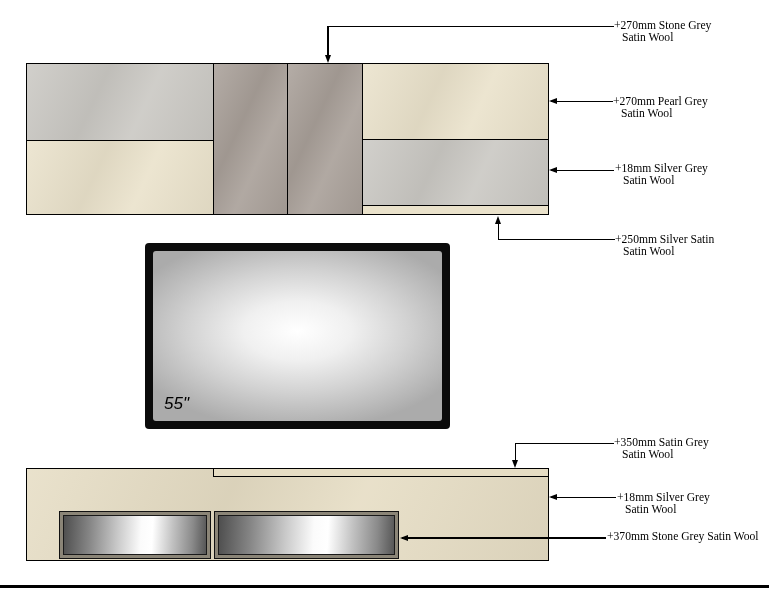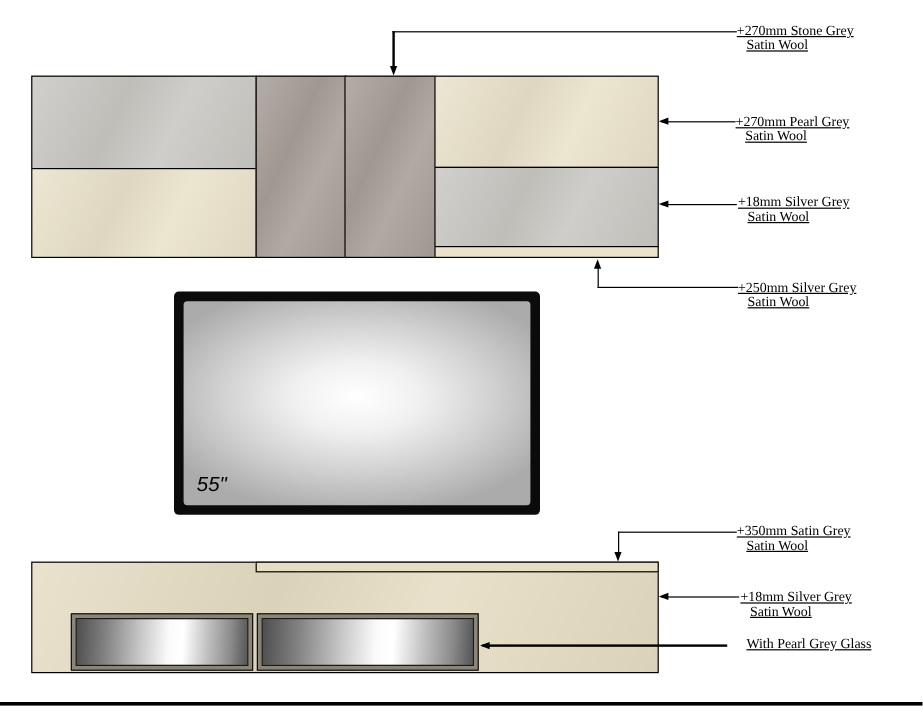--- a/index.html
+++ b/index.html
@@ -11,21 +11,21 @@
     background:linear-gradient(115deg,rgba(255,255,255,.14) 0%,rgba(0,0,0,.05) 38%,
                rgba(255,255,255,.10) 62%,rgba(0,0,0,.05) 100%);}
   
   .lead{position:absolute;}
   .ar{position:absolute;width:0;height:0;}
   .ar-left{border-top:3px solid transparent;border-bottom:3px solid transparent;border-right:8px solid #000;}
   .ar-up{border-left:3px solid transparent;border-right:3px solid transparent;border-bottom:8px solid #000;}
   .ar-down{border-left:3px solid transparent;border-right:3px solid transparent;border-top:8px solid #000;}
   
   .callout{position:absolute;font-size:11.6px;line-height:12.4px;color:#000;white-space:nowrap;}
-  .callout span{display:block;text-decoration:underline;}
+  .callout span{display:block;}
   .callout .l2{padding-left:8px;}
   .callout .l2.ind15{padding-left:15px;}
   
   .tv{position:absolute;left:145px;top:243px;width:305px;height:186px;border-radius:4px;}
   .tv .screen{position:absolute;inset:8px;border-radius:3px;
     background:radial-gradient(ellipse 62% 58% at 50% 47%,#ffffff 0%,#f0f0f0 30%,#d2d2d2 62%,#ababab 100%);}
   .tv-size{position:absolute;left:11px;bottom:7px;font-family:"Liberation Sans",sans-serif;
     font-style:italic;font-size:17px;color:#000;}
   
   .door{position:absolute;box-sizing:border-box;border:1.4px solid #111;padding:3px;}
@@ -92,30 +92,30 @@
   </div>
   <div class="callout" style="left:613px;top:96px;">
     <span class="l1">+270mm Pearl Grey</span>
     <span class="l2">Satin Wool</span>
   </div>
   <div class="callout" style="left:615px;top:163px;">
     <span class="l1">+18mm Silver Grey</span>
     <span class="l2">Satin Wool</span>
   </div>
   <div class="callout" style="left:615px;top:234px;">
-    <span class="l1">+250mm Silver Grey</span>
+    <span class="l1">+250mm Silver Satin</span>
     <span class="l2">Satin Wool</span>
   </div>
   <div class="callout" style="left:614px;top:437px;">
     <span class="l1">+350mm Satin Grey</span>
     <span class="l2">Satin Wool</span>
   </div>
   <div class="callout" style="left:617px;top:492px;">
     <span class="l1">+18mm Silver Grey</span>
     <span class="l2">Satin Wool</span>
   </div>
   <div class="callout" style="left:607px;top:531px;">
-    <span class="l2 ind15">With Pearl Grey Glass</span>
+    <span class="l1">+370mm Stone Grey Satin Wool</span>
   </div>
 
   <div class="footer-line" style="background-color: rgb(0, 0, 0);"></div>
 
 </div>
 
 </body></html>

